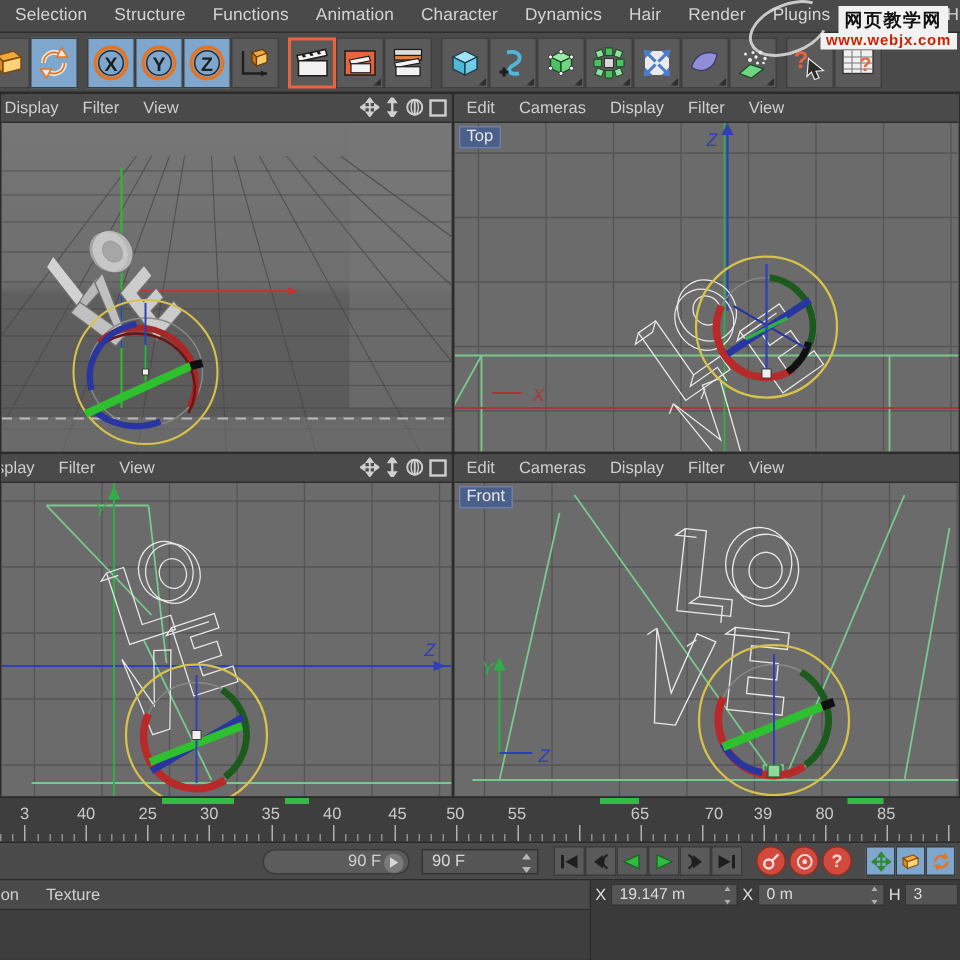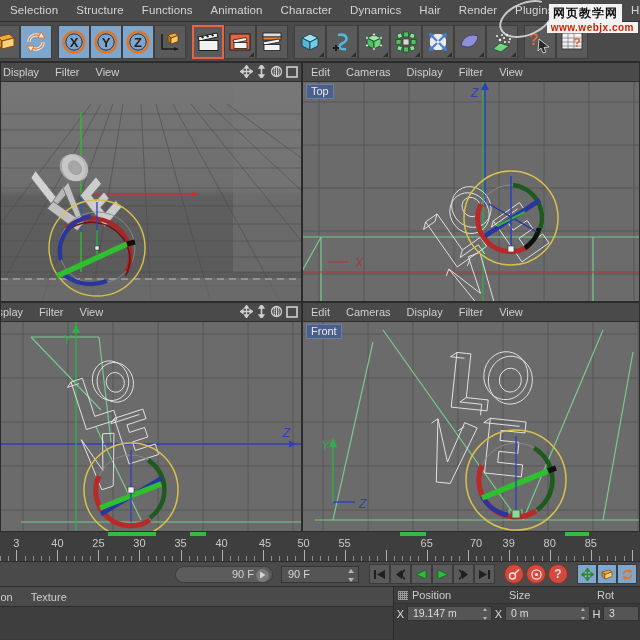--- a/index.html
+++ b/index.html
@@ -195,21 +195,21 @@
   .cspin i { width:0;height:0;border-left:2.5px solid transparent;border-right:2.5px solid transparent;}
   .cspin i.up{border-bottom:3.5px solid #b0b0b0;}
   .cspin i.dn{border-top:3.5px solid #b0b0b0;}
 
   
   .watermark {
     position: absolute; right: 0; top: 0; width: 140px; height: 46px;
     z-index: 50; pointer-events: none;
   }
   .wm-cn {
-    position: absolute; right: 18px; top: 4px;
+    position: absolute; right: 8px; top: 4px;
     background: #f2f2f2; color: #111;
     font-size: 12px; font-weight: bold; padding: 1px 4px;
     letter-spacing: 1px;
   }
   .wm-url {
     position: absolute; right: 2px; top: 22px;
     background: #f2f2f2; color: #cc2200;
     font-size: 10px; font-weight: bold; padding: 0px 4px;
     letter-spacing: .5px;
   }
@@ -982,26 +982,20 @@
 
   <div class="mat-panel">
     <div class="mat-head">
       <div class="mi" style="padding-left:0;margin-left:-2px">ion</div>
       <div class="mi">Texture</div>
     </div>
     <div class="mat-body"></div>
   </div>
 
   <div class="coord-panel">
-    <div class="coord-cols">
-      <div class="grip"></div>
-      <div class="ch" style="width:97px">Position</div>
-      <div class="ch" style="width:88px">Size</div>
-      <div class="ch">Rot</div>
-    </div>
     <div class="coord-row">
       <div class="ax">X</div>
       <div class="cfield" style="width:85px">
         <span>19.147 m</span>
         <div class="cspin">
             <i class="up"></i>
             <i class="dn"></i>
           </div>
       </div>
       <div class="ax">X</div>

